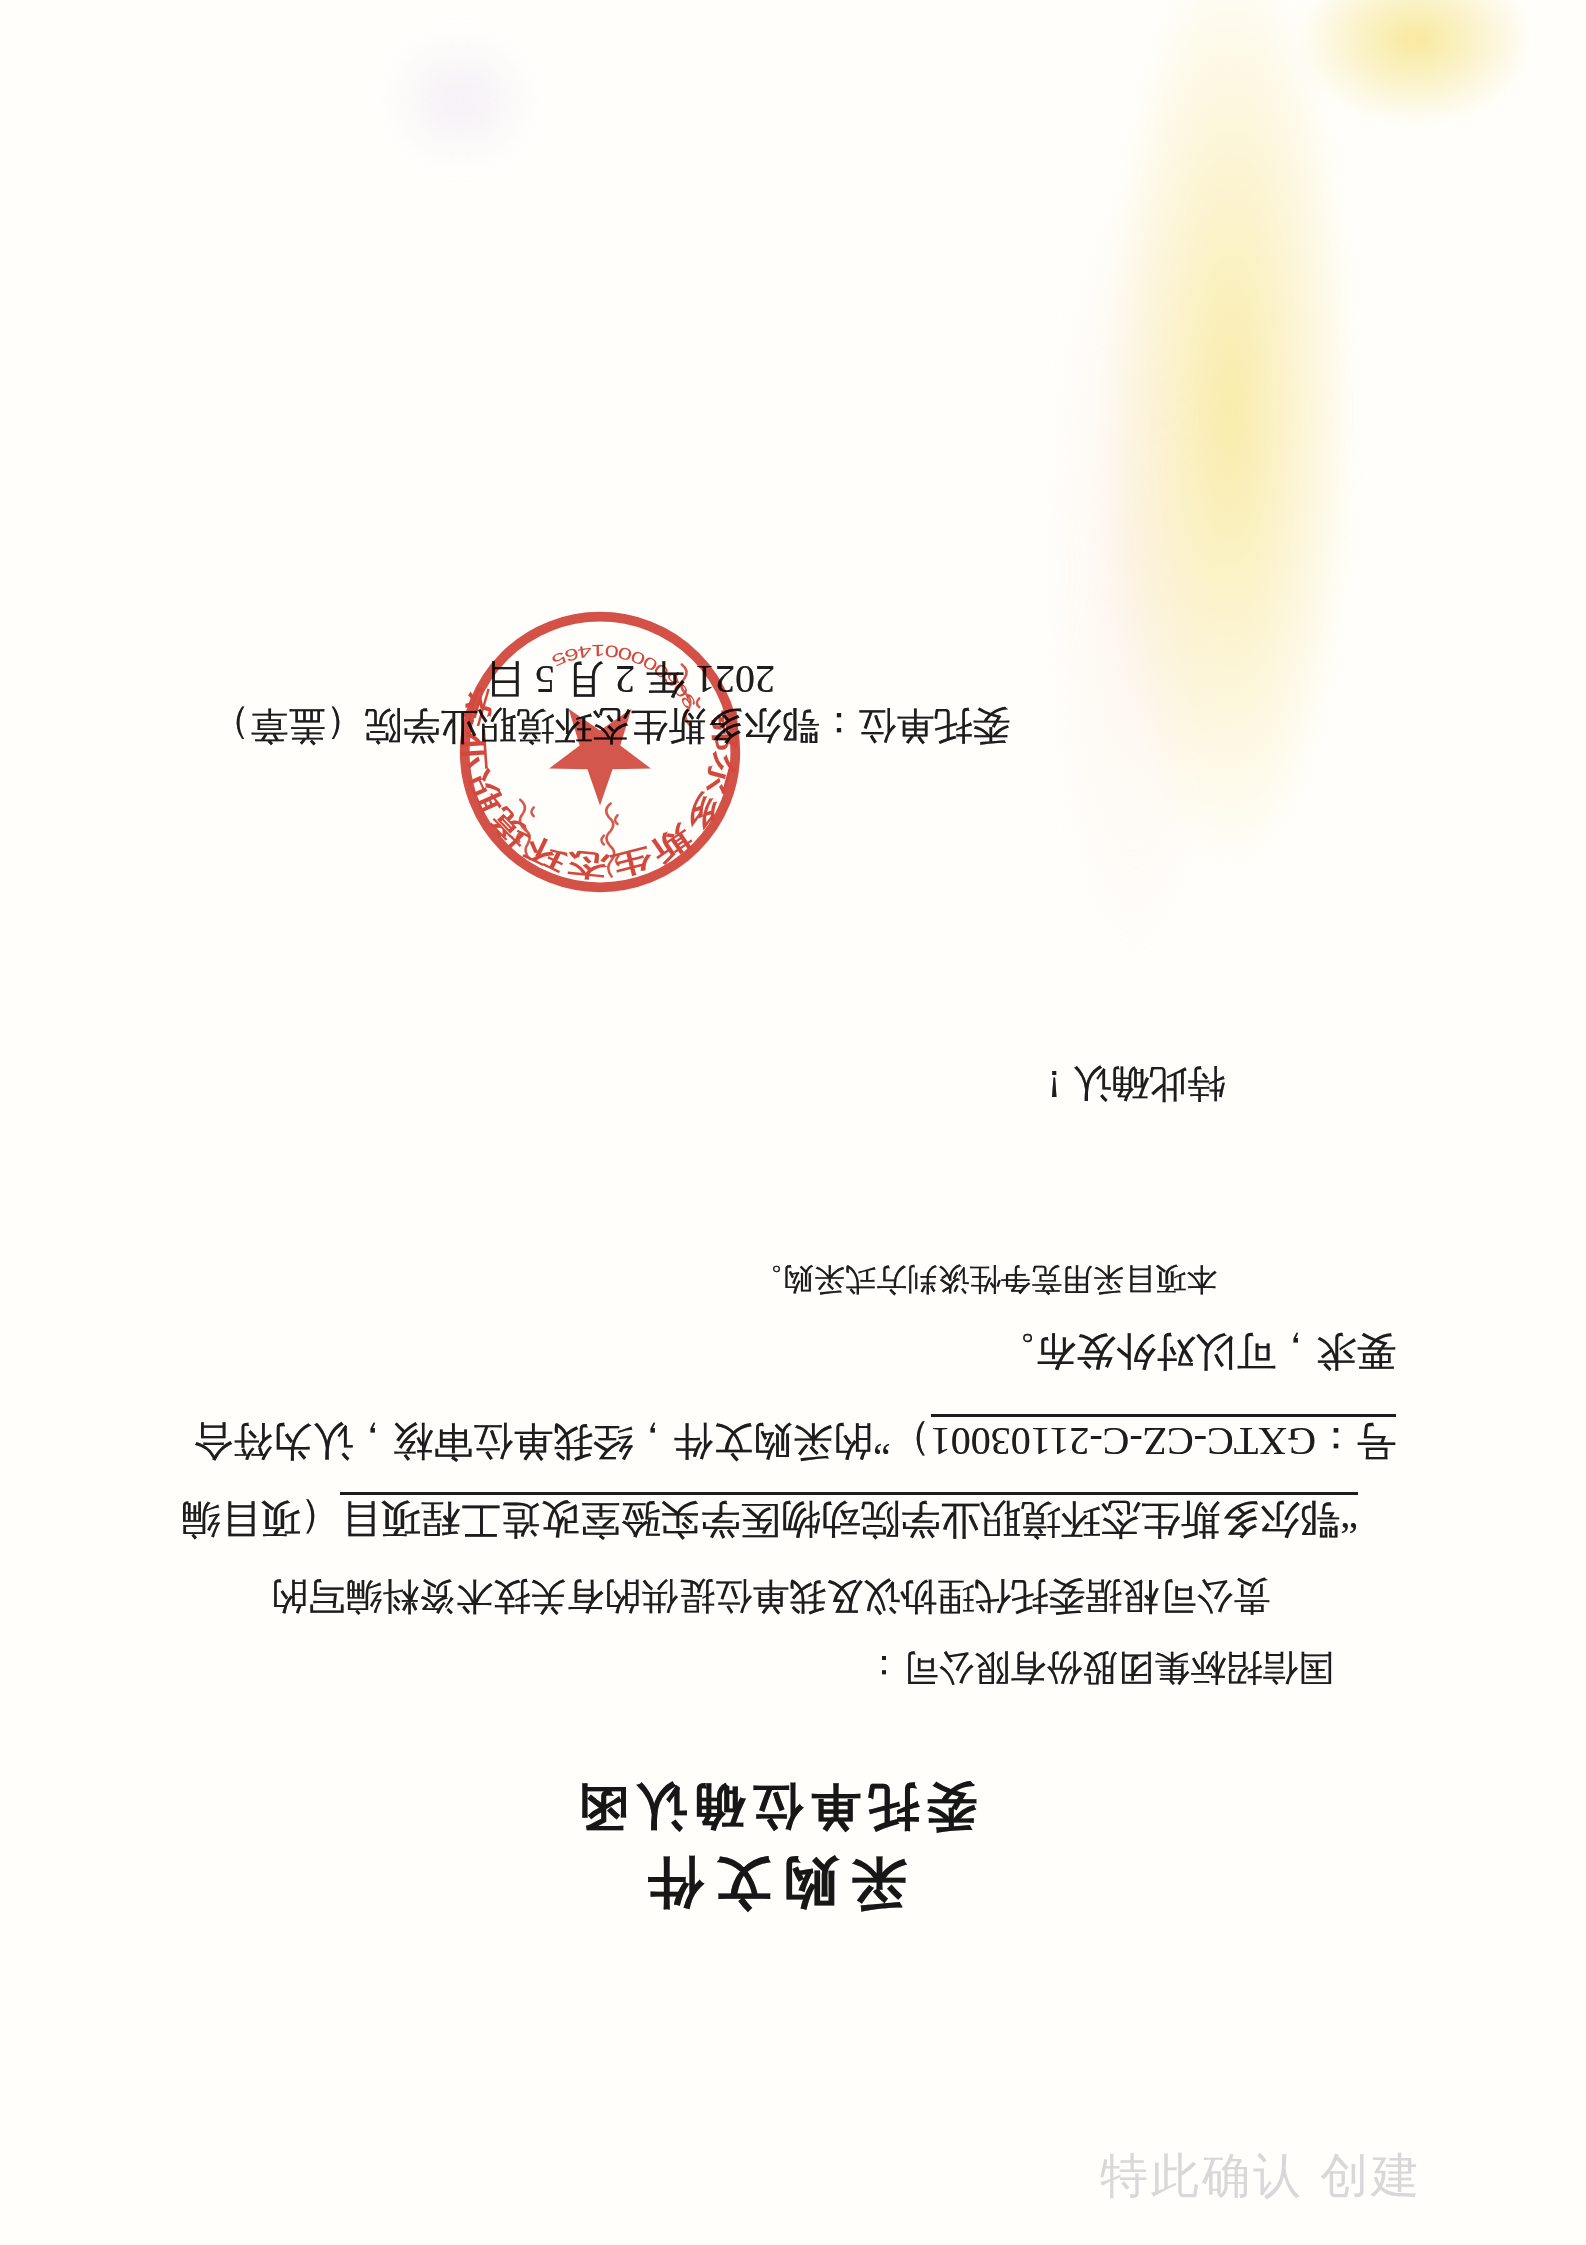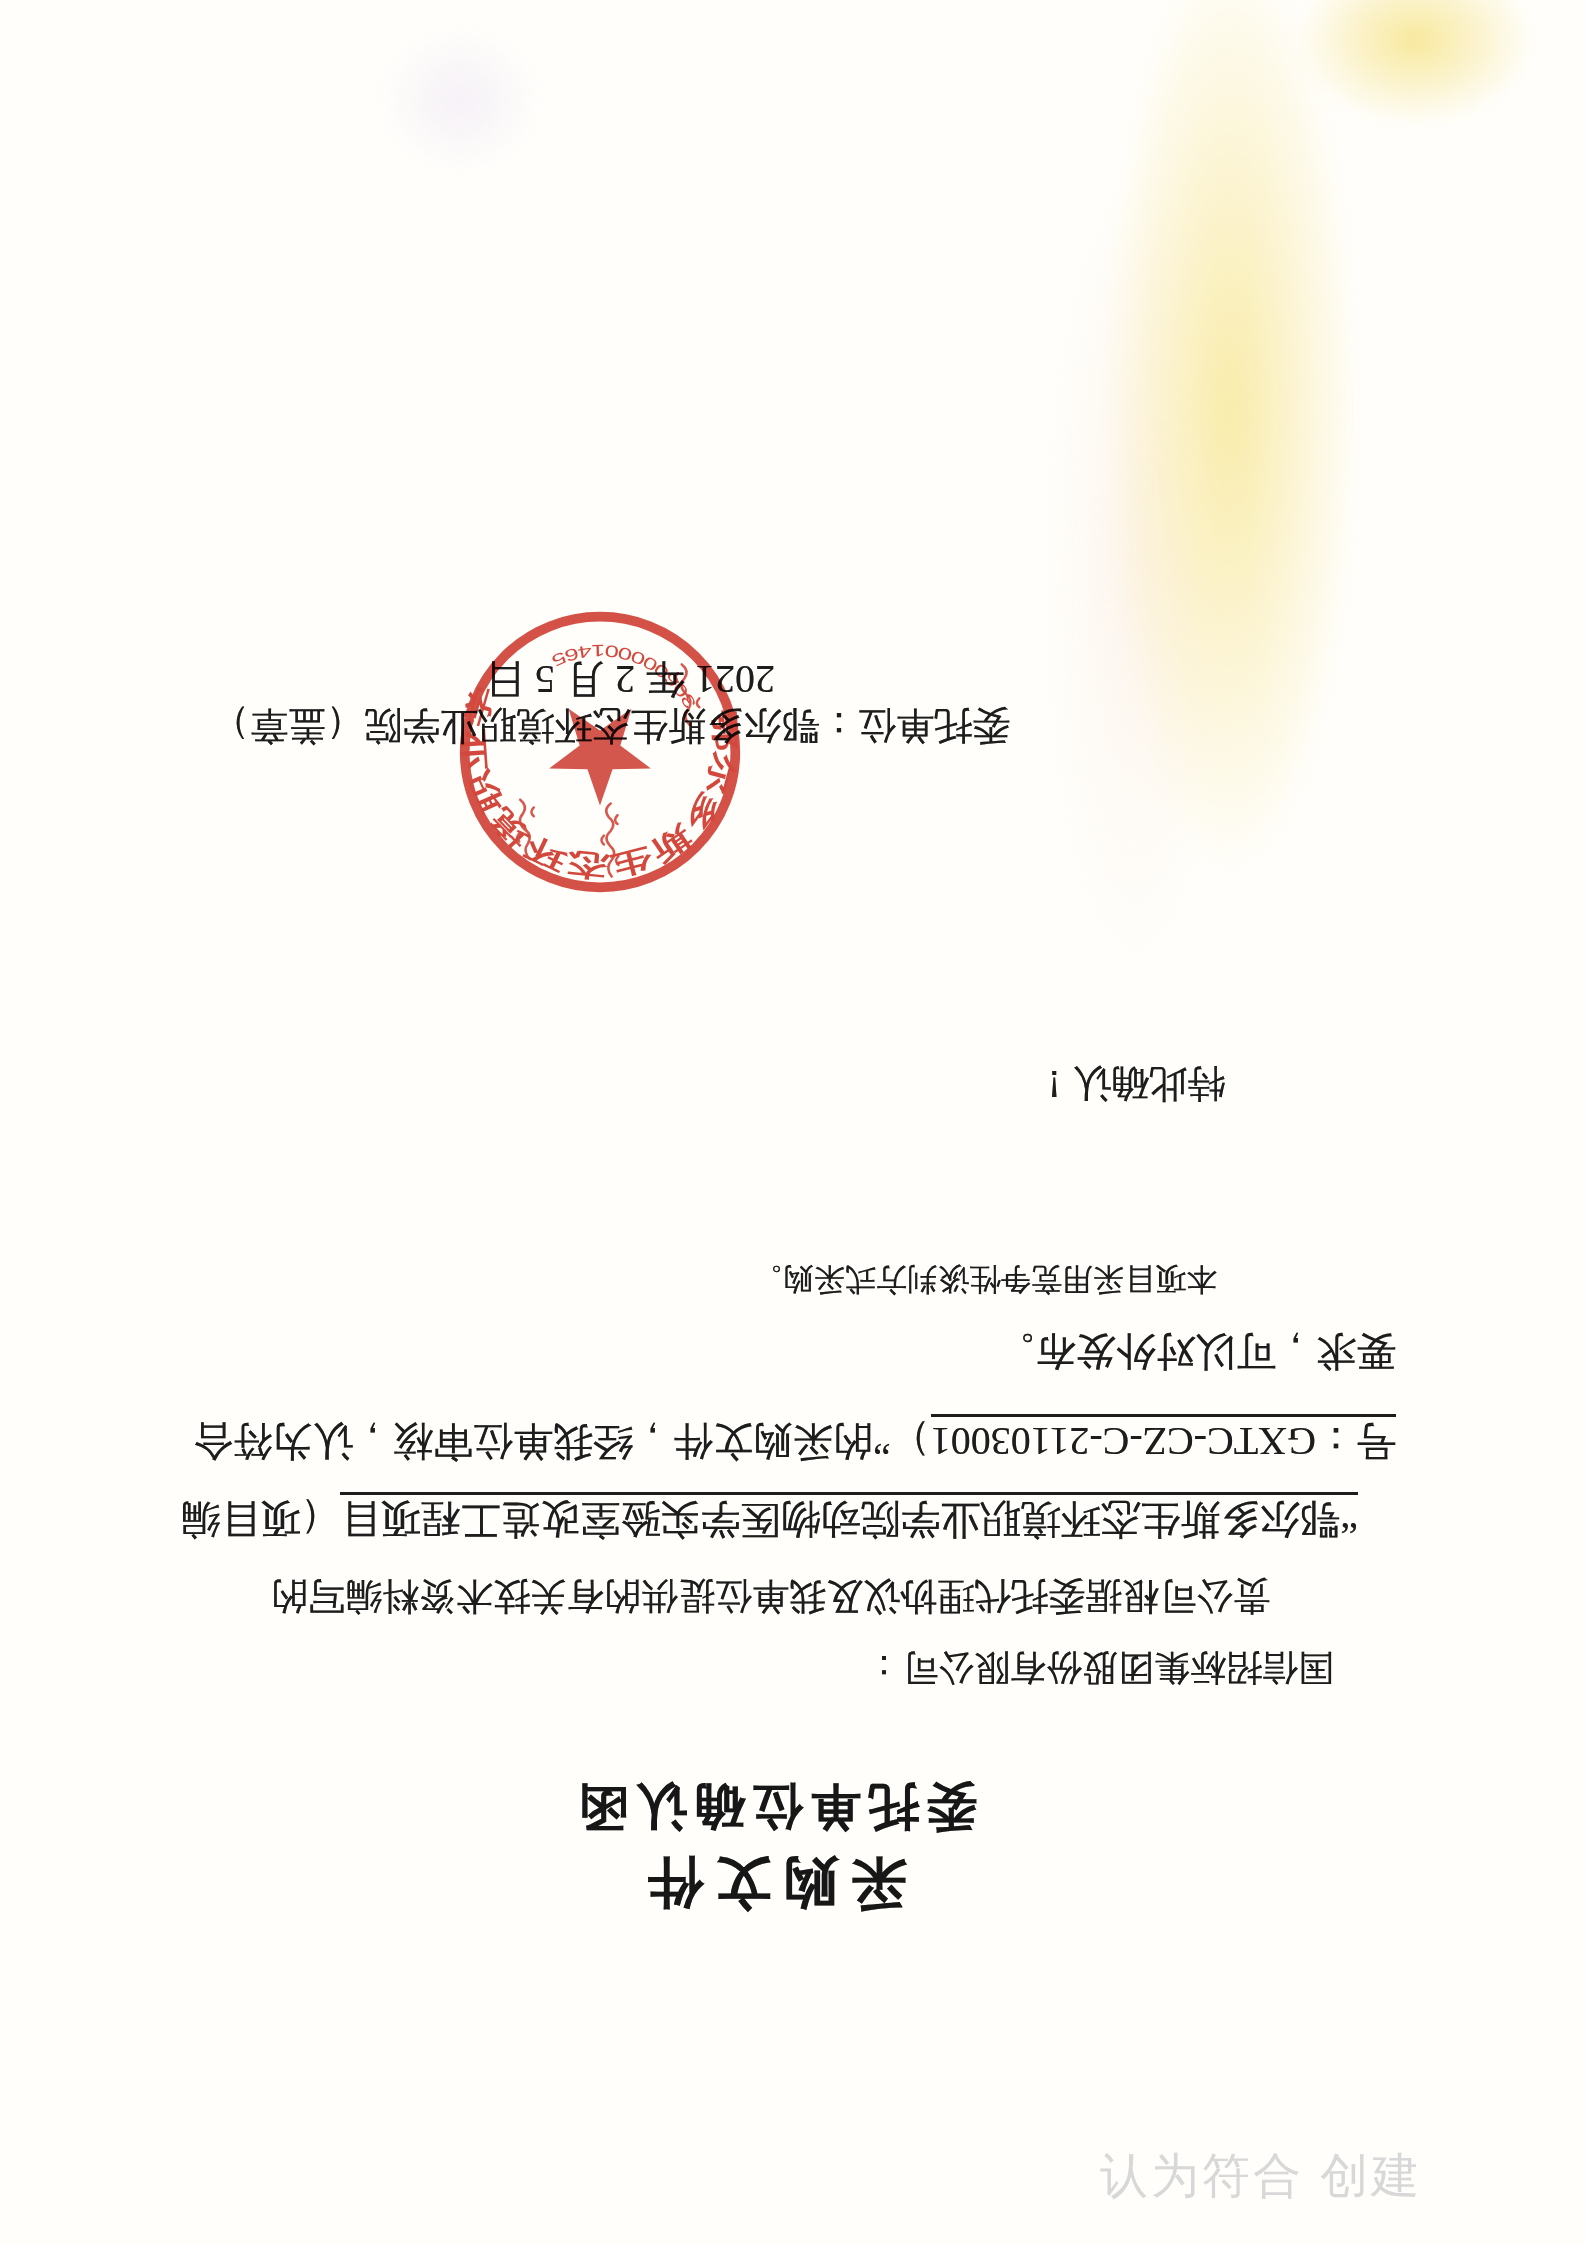--- a/index.html
+++ b/index.html
@@ -124,14 +124,14 @@
         <path d="M138,22 q7,9 0,17 q-6,8 2,15 q7,8 -1,15 q-6,8 2,14 q6,8 -2,14"></path>
         <path d="M131,34 q5,4 0,9 M146,55 q5,4 0,9 M132,76 q5,4 0,9"></path>
         <path d="M222,40 q8,8 2,16 q-5,9 4,15 q8,8 1,16 q-5,8 3,14"></path>
         <path d="M233,58 q5,4 -1,9 M218,84 q5,4 0,9"></path>
         <path d="M58,178 q8,8 1,16 q-5,9 3,16 q8,8 1,16 q-5,8 3,14"></path>
         <path d="M48,196 q5,4 0,9 M70,222 q5,4 0,9"></path>
       </g>
     </svg>
   </div>
 
-  <div id="watermark">认为符合 创建</div>
+  <div id="watermark">特此确认 创建</div>
 </div>
 
 </body></html>

